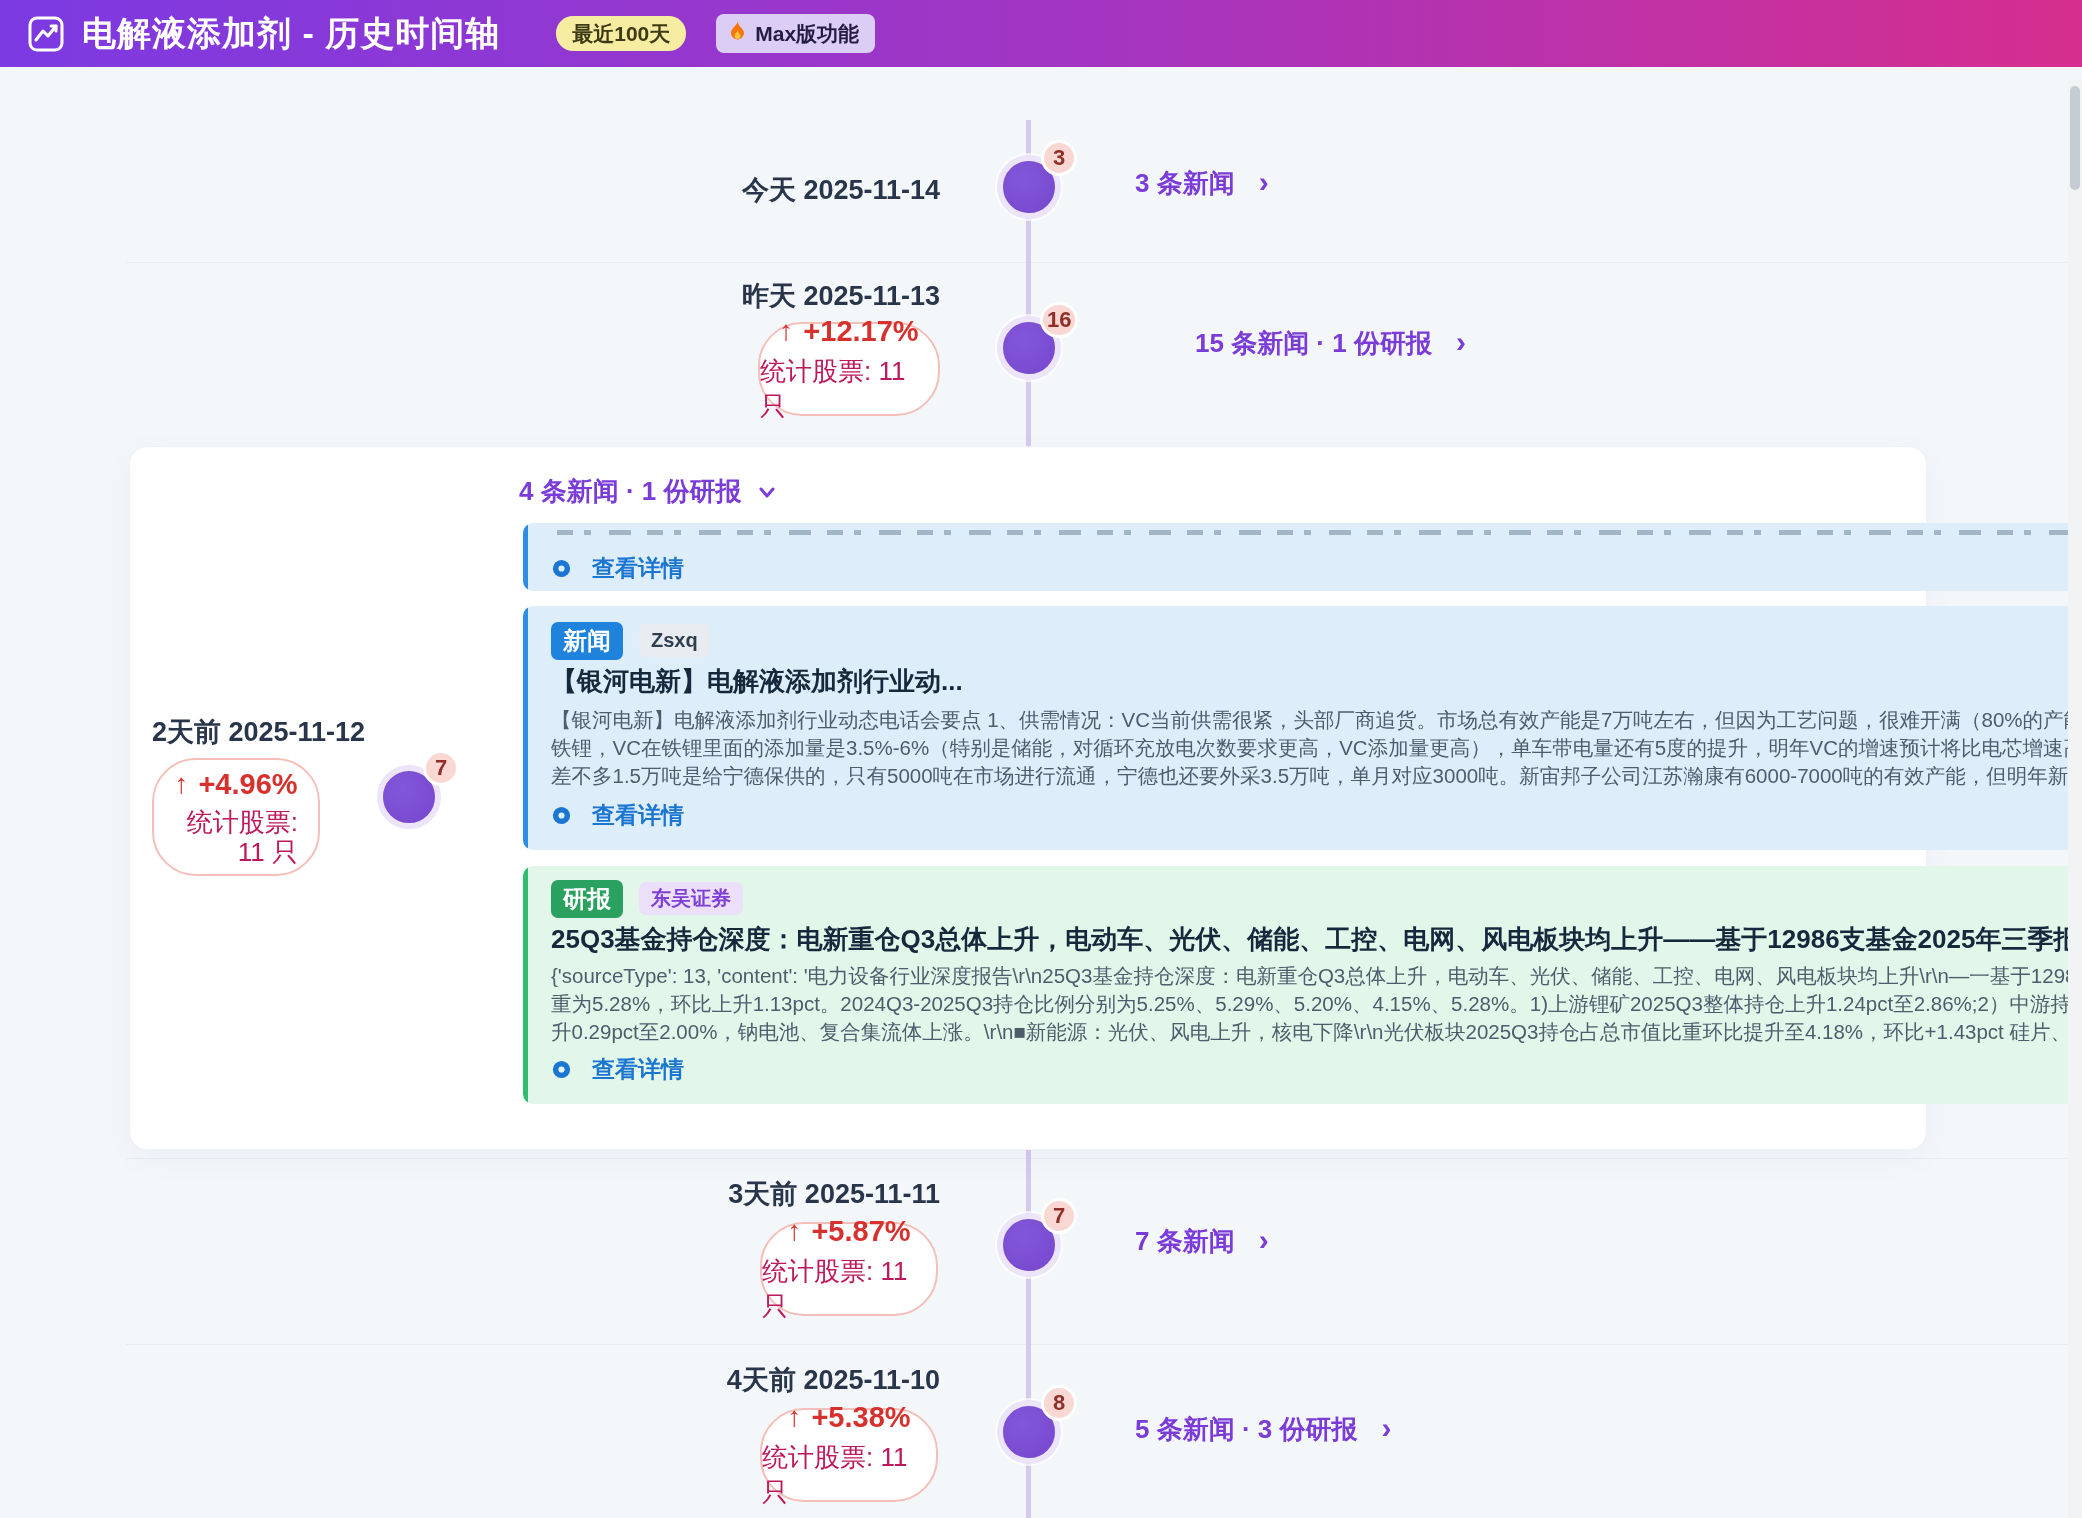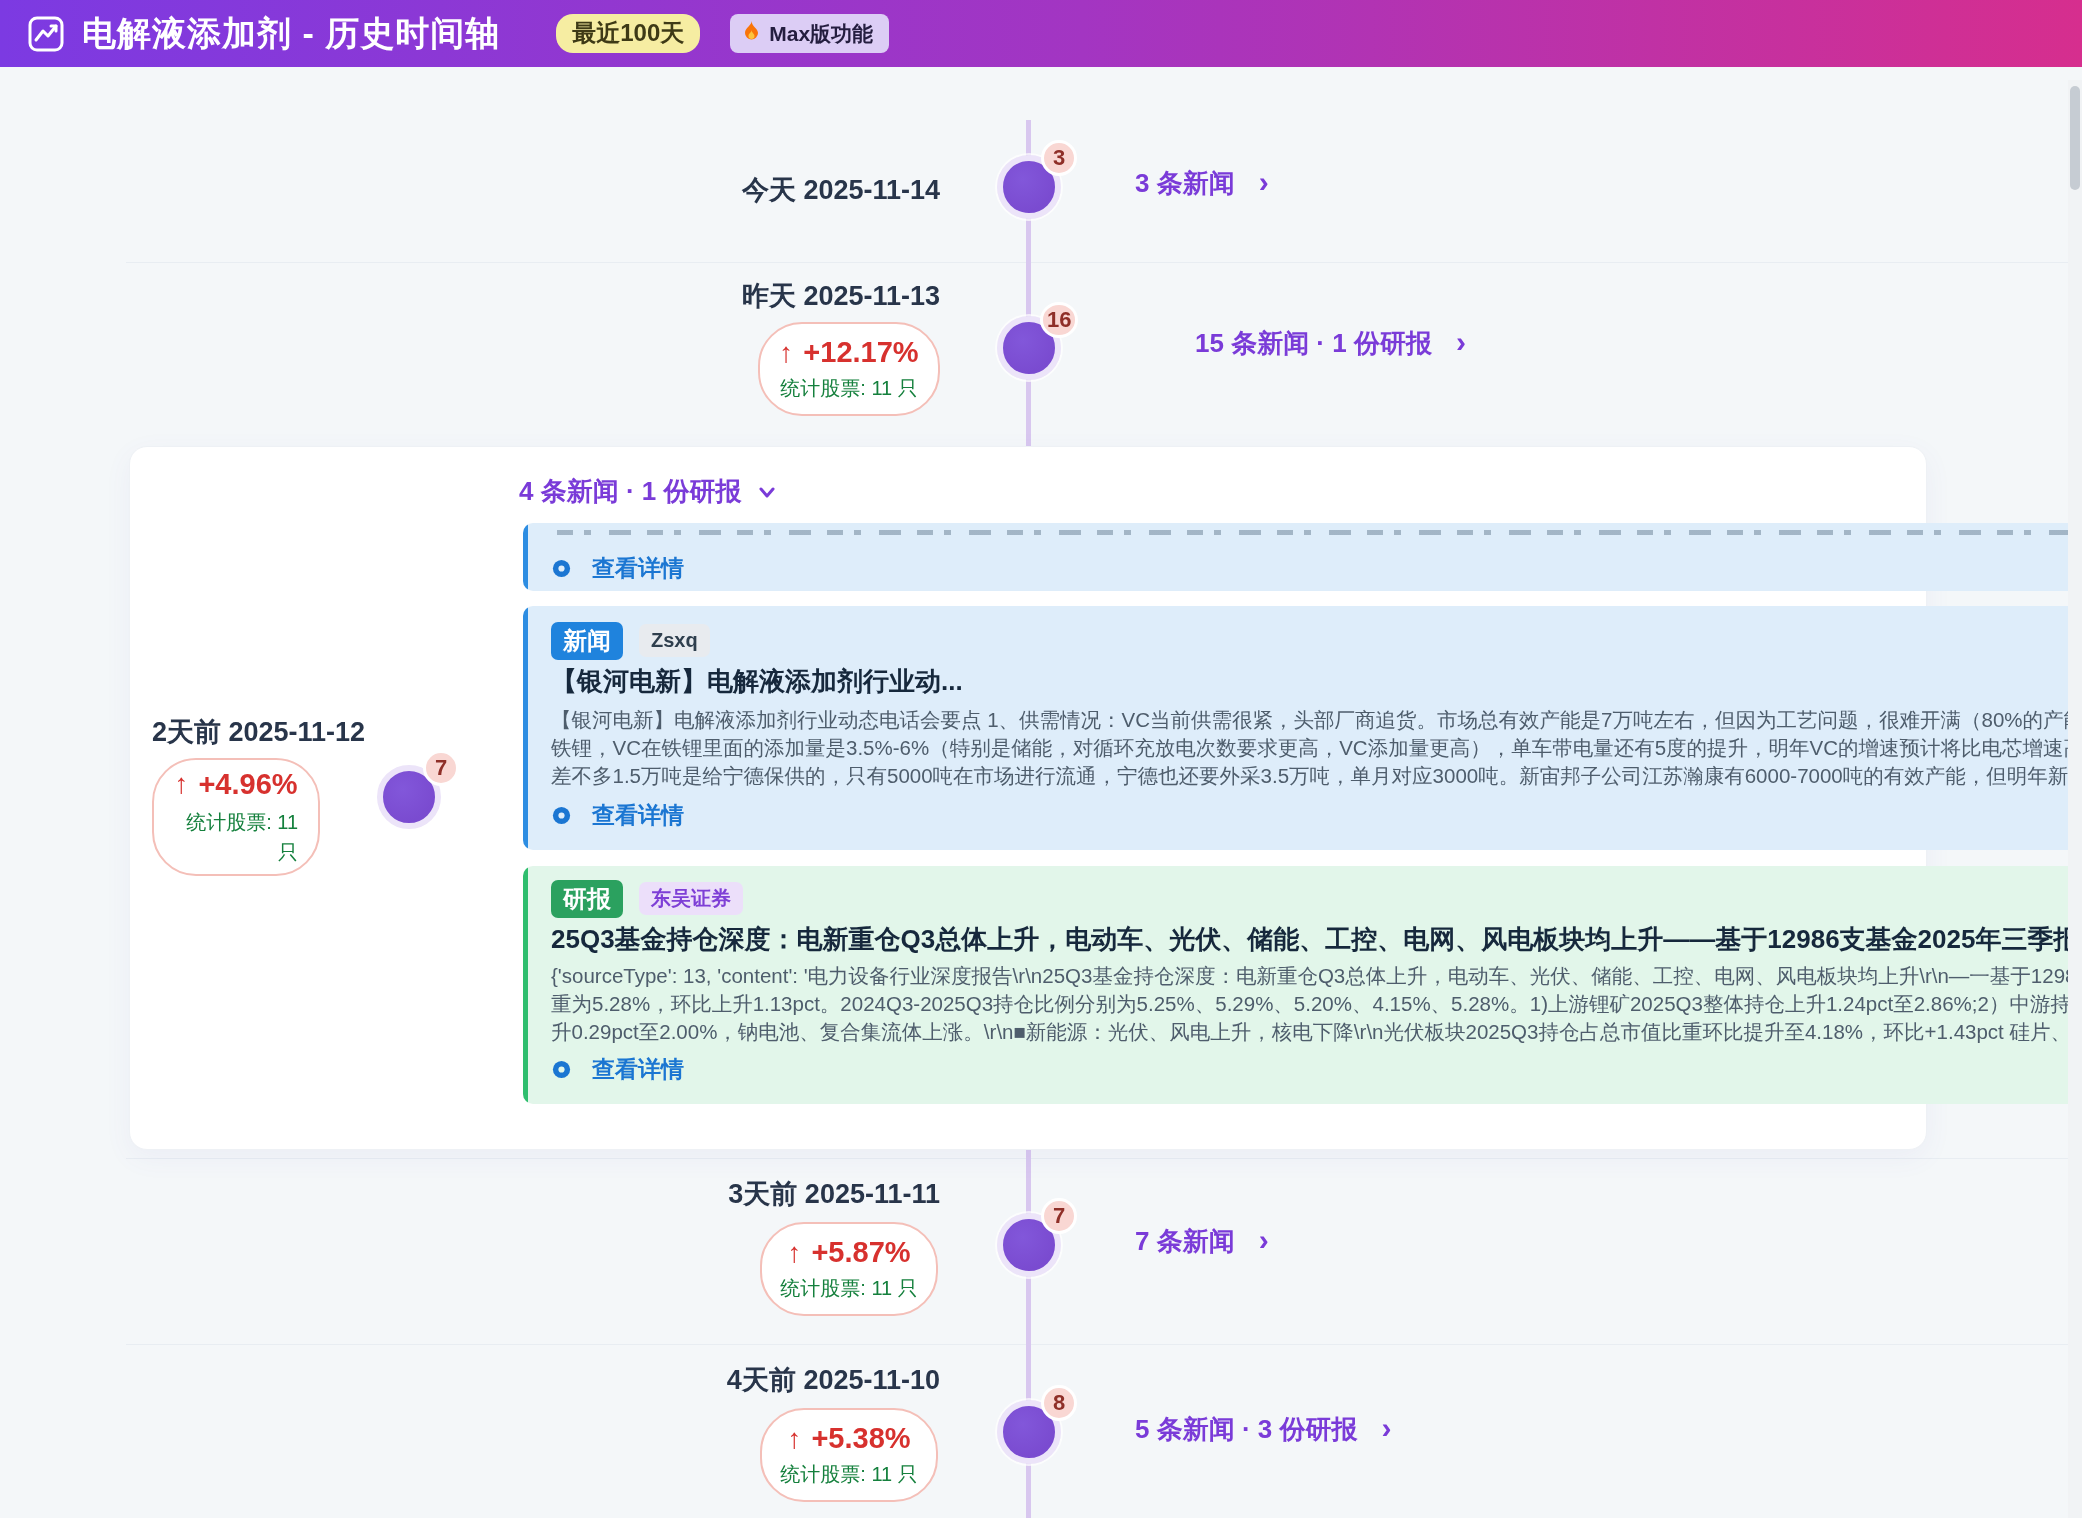--- a/index.html
+++ b/index.html
@@ -13,42 +13,42 @@
 
   
   .hdr {
     position:absolute; left:0; top:0; width:2082px; height:67px;
     background:linear-gradient(90deg,#7c3ae2 0%, #a335c2 52%, #d62e8e 100%);
     display:flex; align-items:center; z-index:30;
   }
   .hdr-icon { margin-left:26px; width:40px; height:40px; display:flex; align-items:center; justify-content:center; }
   .hdr-title { margin-left:16px; color:#fff; font-size:34px; font-weight:800; letter-spacing:1px; }
   .badge-range {
-    margin-left:56px; background:#f6eda2; color:#3e3a16; font-size:24px; font-weight:700;
+    margin-left:56px; background:#f6eda2; color:#3e3a16; font-size:21px; font-weight:700;
     padding:6px 16px; border-radius:17px; line-height:1.1;
   }
   .badge-plan {
     margin-left:30px; background:rgba(226,218,248,0.92); color:#241d3f; font-size:21px; font-weight:700;
     padding:6px 16px 6px 12px; border-radius:8px; display:flex; align-items:center; gap:8px; line-height:1.1;
   }
 
   
   .tl-line { position:absolute; left:1026px; width:5px; background:#d8c7ef; z-index:1; }
   .divider { position:absolute; left:126px; right:0; height:1px; background:#e8edf2; z-index:0; }
 
   .entry-date { position:absolute; font-size:27px; font-weight:800; color:#28354a; white-space:nowrap; z-index:6; }
   .entry-date.right-anchor { text-align:right; }
 
   .stat-pill {
     position:absolute; background:#fff; border:2px solid #f4bfb8; border-radius:44px;
     display:flex; flex-direction:column; align-items:center; justify-content:center; z-index:6;
   }
   .pill-pct { display:flex; align-items:center; gap:10px; color:#d7312e; font-weight:800; font-size:29px; }
   .pill-arrow { font-size:28px; font-weight:800; color:#d7312e; }
-  .pill-stats { margin-top:6px; color:#15803d; font-size:20px; }
+  .pill-stats { margin-top:6px; color:#be185d; font-size:26px; }
 
   .node {
     position:absolute; width:64px; height:64px; border-radius:50%;
     background:radial-gradient(circle at 38% 35%, #8257da 0%, #7a4bd0 70%);
     border:6px solid #ece4f9; box-shadow:0 0 0 2px rgba(255,255,255,.7); z-index:5;
   }
   .node-badge {
     position:absolute; min-width:36px; height:36px; border-radius:50%;
     background:#f9d7d3; color:#8f2f28; border:3px solid #fff;
     font-size:22px; font-weight:800; display:flex; align-items:center; justify-content:center; z-index:7;

